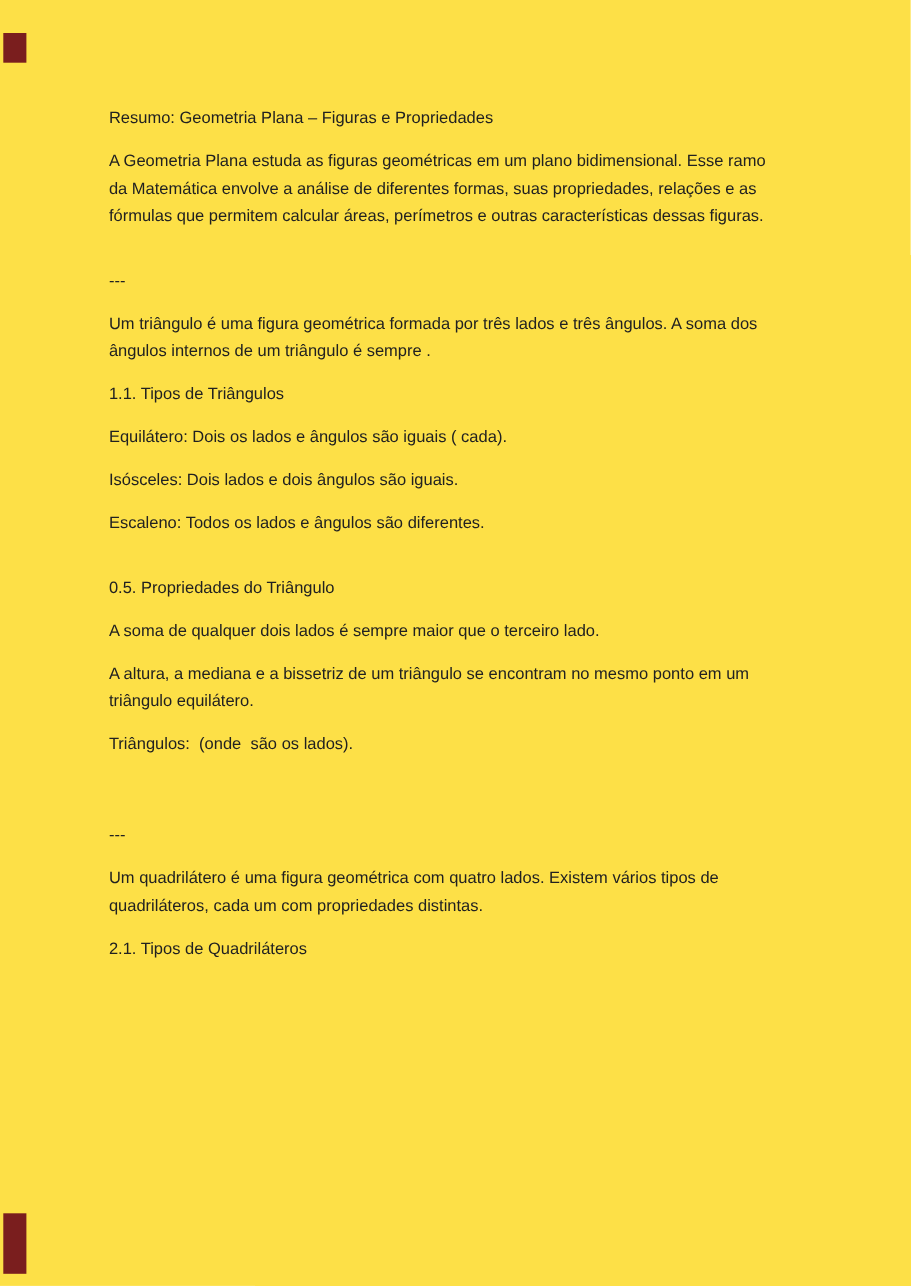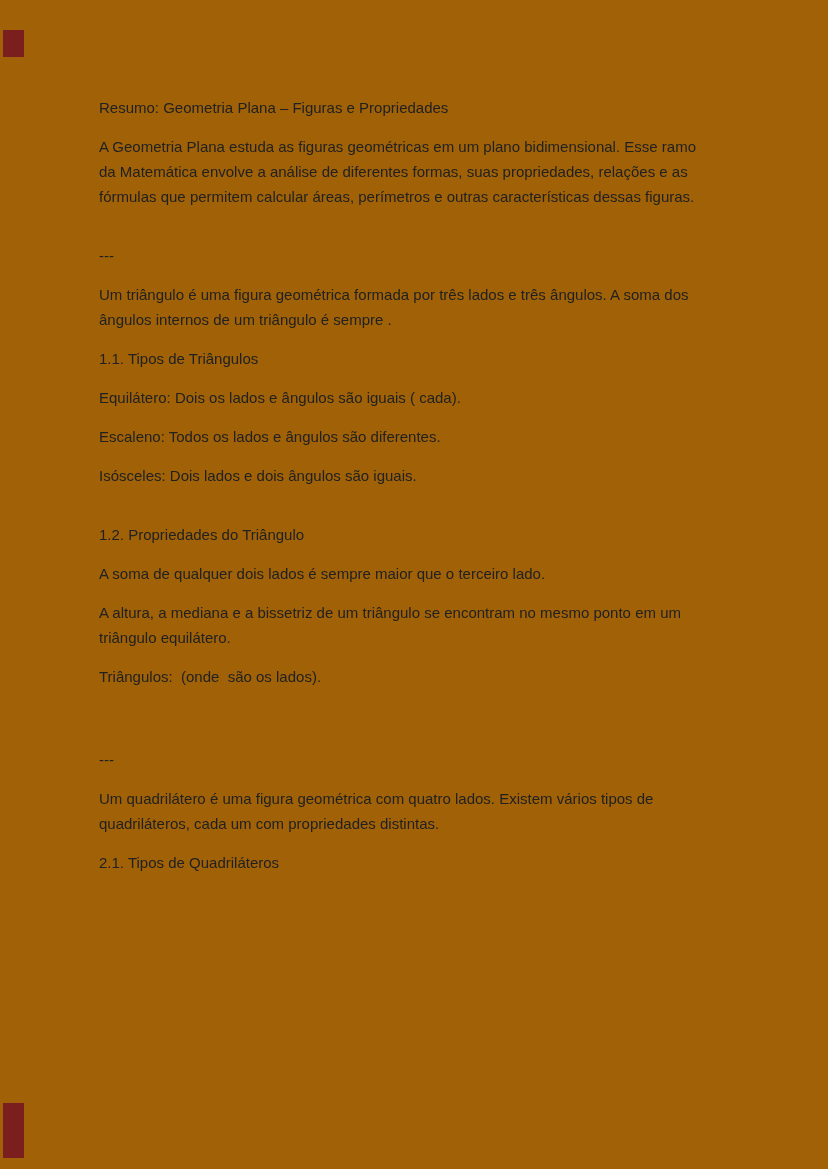--- a/index.html
+++ b/index.html
@@ -4,21 +4,21 @@
 <style>
   html, body {
     margin: 0;
     padding: 0;
     background: #ffffff;
   }
   .page {
     position: relative;
     width: 828px;
     height: 1169px;
-    background: #a16207;
+    background: #fde047;
     overflow: hidden;
     font-family: "Liberation Sans", sans-serif;
   }
   .page-content {
     position: absolute;
     left: 99px;
     top: 95px;
     width: 660px;
     font-size: 15px;
     line-height: 25px;
@@ -48,23 +48,23 @@
   <div class="page-content" style="color: rgb(33, 33, 33);">
       <p class="block">Resumo: Geometria Plana – Figuras e Propriedades</p>
       <p class="block">A Geometria Plana estuda as figuras geométricas em um plano bidimensional. Esse ramo
 da Matemática envolve a análise de diferentes formas, suas propriedades, relações e as
 fórmulas que permitem calcular áreas, perímetros e outras características dessas figuras.</p>
       <p class="block gap-large">---</p>
       <p class="block">Um triângulo é uma figura geométrica formada por três lados e três ângulos. A soma dos
 ângulos internos de um triângulo é sempre .</p>
       <p class="block">1.1. Tipos de Triângulos</p>
       <p class="block">Equilátero: Dois os lados e ângulos são iguais ( cada).</p>
+      <p class="block">Isósceles: Dois lados e dois ângulos são iguais.</p>
       <p class="block">Escaleno: Todos os lados e ângulos são diferentes.</p>
-      <p class="block">Isósceles: Dois lados e dois ângulos são iguais.</p>
-      <p class="block gap-large">1.2. Propriedades do Triângulo</p>
+      <p class="block gap-large">0.5. Propriedades do Triângulo</p>
       <p class="block">A soma de qualquer dois lados é sempre maior que o terceiro lado.</p>
       <p class="block">A altura, a mediana e a bissetriz de um triângulo se encontram no mesmo ponto em um
 triângulo equilátero.</p>
       <p class="block">Triângulos:  (onde  são os lados).</p>
       <p class="block gap-xlarge">---</p>
       <p class="block">Um quadrilátero é uma figura geométrica com quatro lados. Existem vários tipos de
 quadriláteros, cada um com propriedades distintas.</p>
       <p class="block">2.1. Tipos de Quadriláteros</p>
     </div>
 </div>

